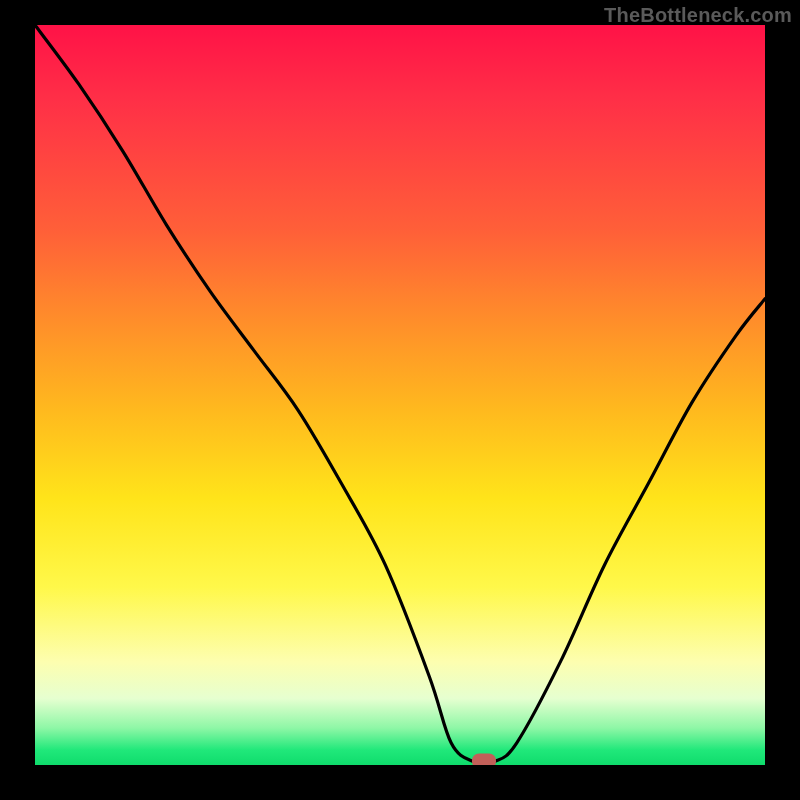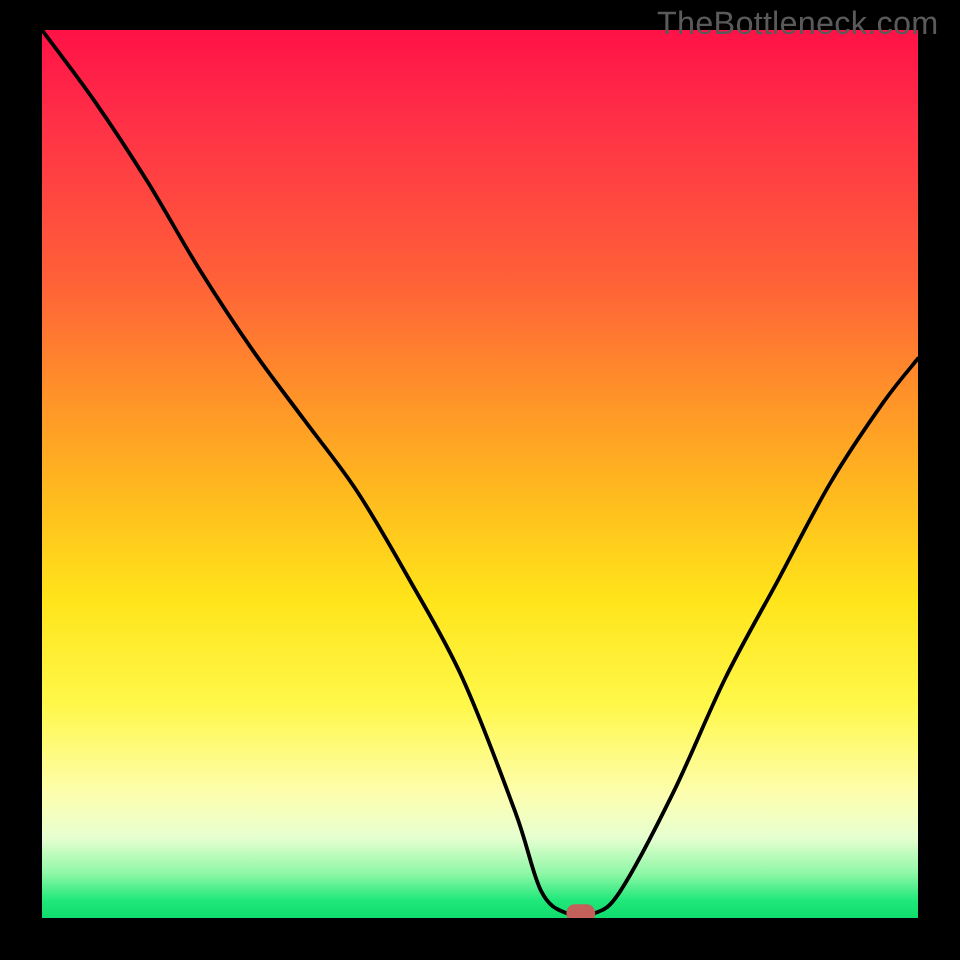--- a/index.html
+++ b/index.html
@@ -13,24 +13,24 @@
   }
   .frame {
     position: relative;
     width: 800px;
     height: 800px;
     background: #000;
   }
   .watermark {
     position: absolute;
     top: 4px;
-    right: 18px;
+    right: 8px;
     color: #5a5a5a;
-    font-size: 27px;
-    font-weight: 400;
+    font-size: 20px;
+    font-weight: 700;
     letter-spacing: 0.2px;
     z-index: 50;
   }
   .plot-area {
     position: absolute;
     left: 35px;
     top: 25px;
     width: 730px;
     height: 740px;
     overflow: hidden;

